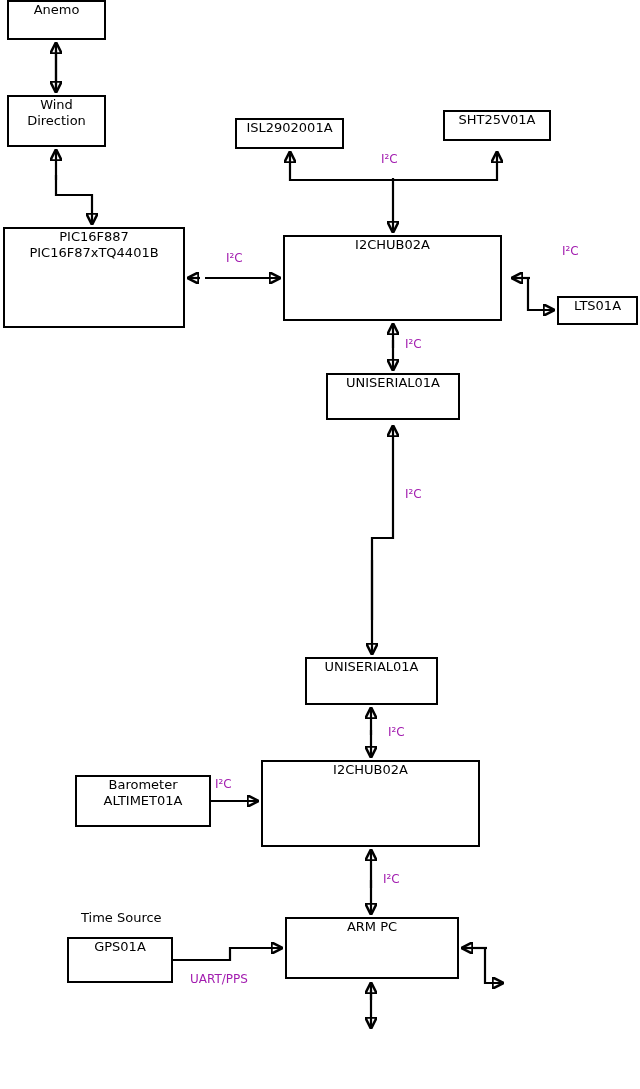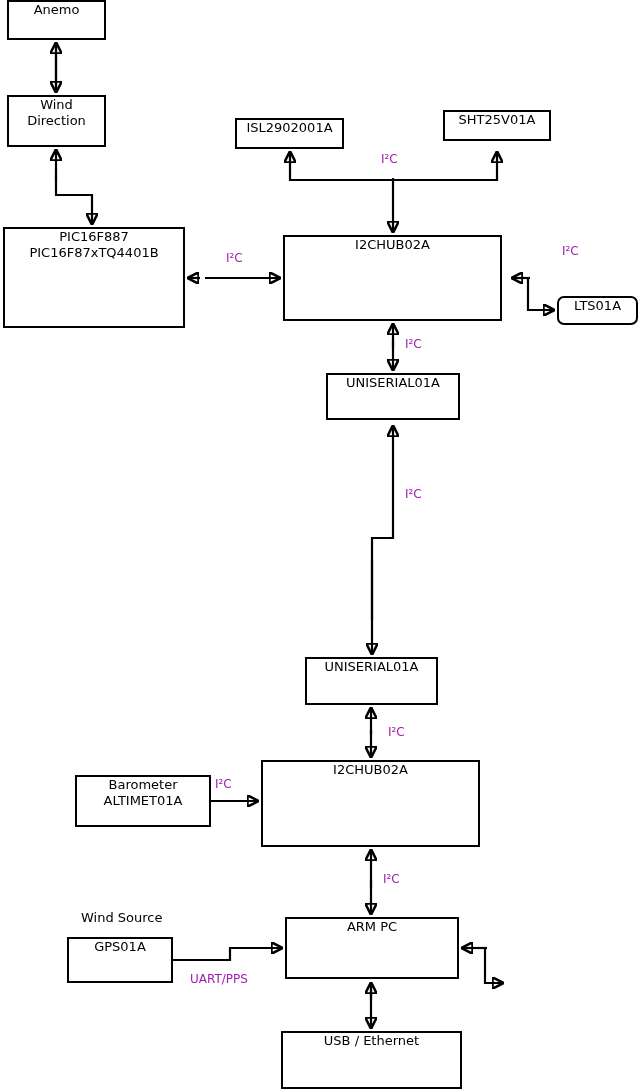--- a/index.html
+++ b/index.html
@@ -117,21 +117,21 @@
   </div>
   <div class="node" style="left:235px;top:118px;width:109px;height:31px;">
     <span class="label">ISL2902001A</span>
   </div>
   <div class="node" style="left:443px;top:110px;width:108px;height:31px;">
     <span class="label">SHT25V01A</span>
   </div>
   <div class="node" style="left:283px;top:235px;width:219px;height:86px;">
     <span class="label">I2CHUB02A</span>
   </div>
-  <div class="node" style="left:557px;top:296px;width:81px;height:29px;border-radius:7px;">
+  <div class="node" style="left:557px;top:296px;width:81px;height:29px;">
     <span class="label">LTS01A</span>
   </div>
   <div class="node" style="left:326px;top:373px;width:134px;height:47px;">
     <span class="label">UNISERIAL01A</span>
   </div>
   <div class="node" style="left:305px;top:657px;width:133px;height:48px;">
     <span class="label">UNISERIAL01A</span>
   </div>
   <div class="node" style="left:75px;top:775px;width:136px;height:52px;">
     <span class="label">Barometer
@@ -139,29 +139,26 @@
   </div>
   <div class="node" style="left:261px;top:760px;width:219px;height:87px;">
     <span class="label">I2CHUB02A</span>
   </div>
   <div class="node" style="left:67px;top:937px;width:106px;height:46px;">
     <span class="label">GPS01A</span>
   </div>
   <div class="node" style="left:285px;top:917px;width:174px;height:62px;">
     <span class="label">ARM PC</span>
   </div>
-  <div class="node" style="left:281px;top:1031px;width:181px;height:58px;">
-    <span class="label">USB / Ethernet</span>
-  </div>
 
   <div class="edge-label" style="left:381px;top:152px;">I²C</div>
   <div class="edge-label" style="left:226px;top:251px;">I²C</div>
   <div class="edge-label" style="left:562px;top:244px;">I²C</div>
   <div class="edge-label" style="left:405px;top:337px;">I²C</div>
   <div class="edge-label" style="left:405px;top:487px;">I²C</div>
   <div class="edge-label" style="left:388px;top:725px;">I²C</div>
   <div class="edge-label" style="left:215px;top:777px;">I²C</div>
   <div class="edge-label" style="left:383px;top:872px;">I²C</div>
   <div class="edge-label" style="left:190px;top:972px;">UART/PPS</div>
 
-  <div class="free-label" style="left:81px;top:910px;">Wind Source</div>
+  <div class="free-label" style="left:81px;top:910px;">Time Source</div>
 
 </div>
 
 </body></html>

